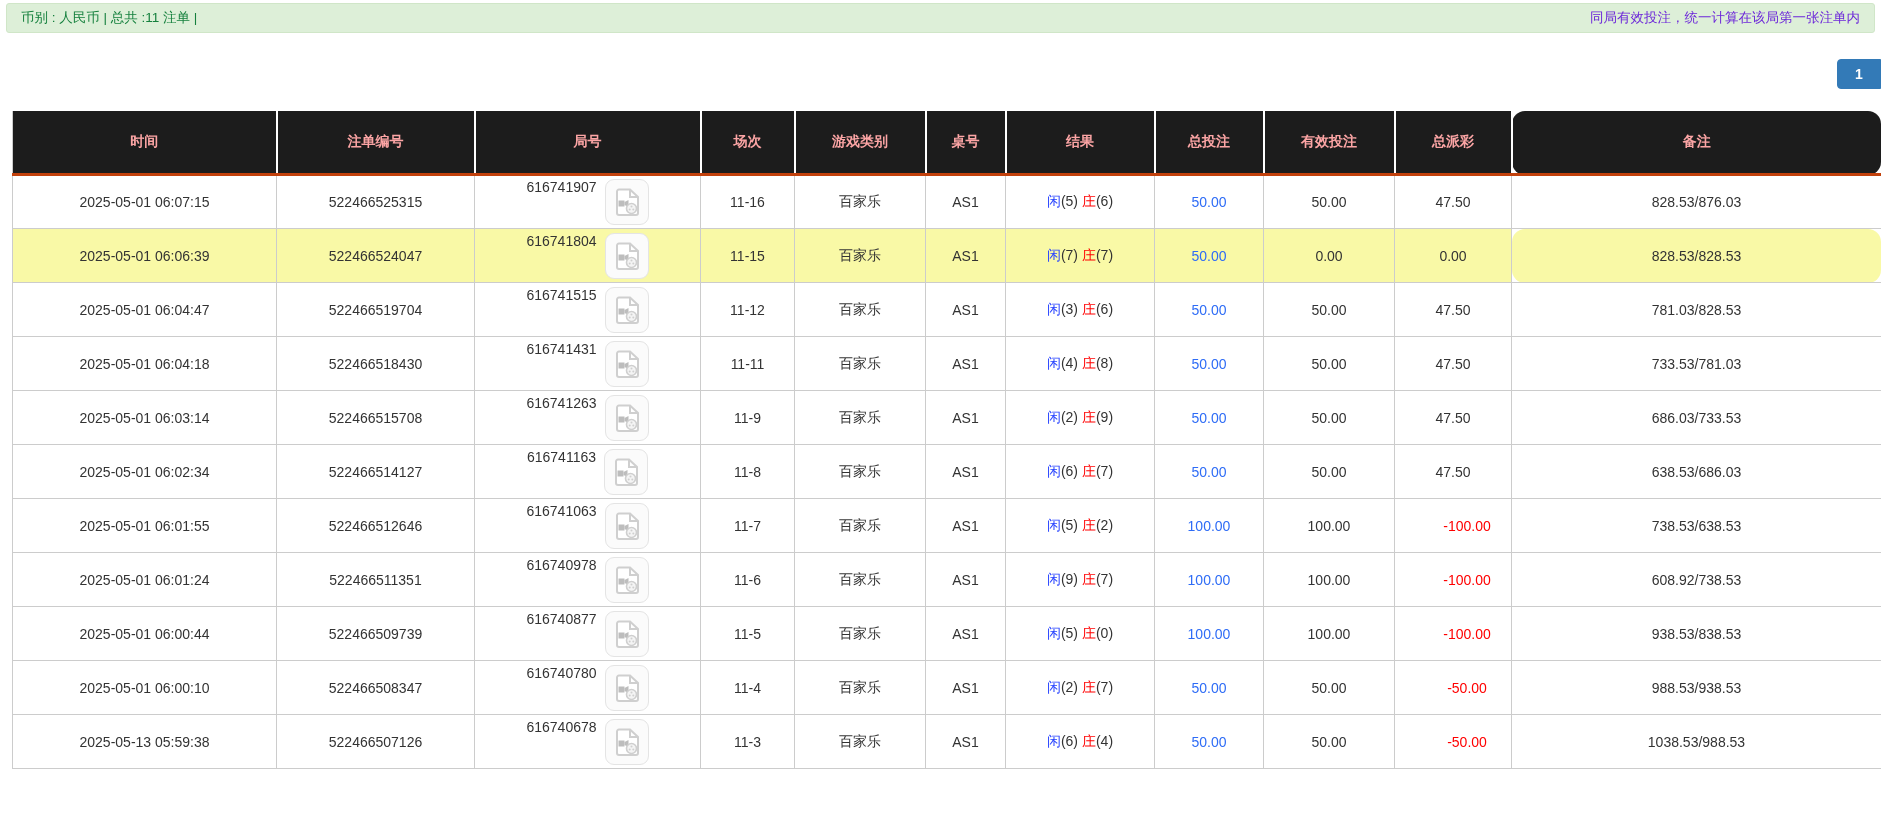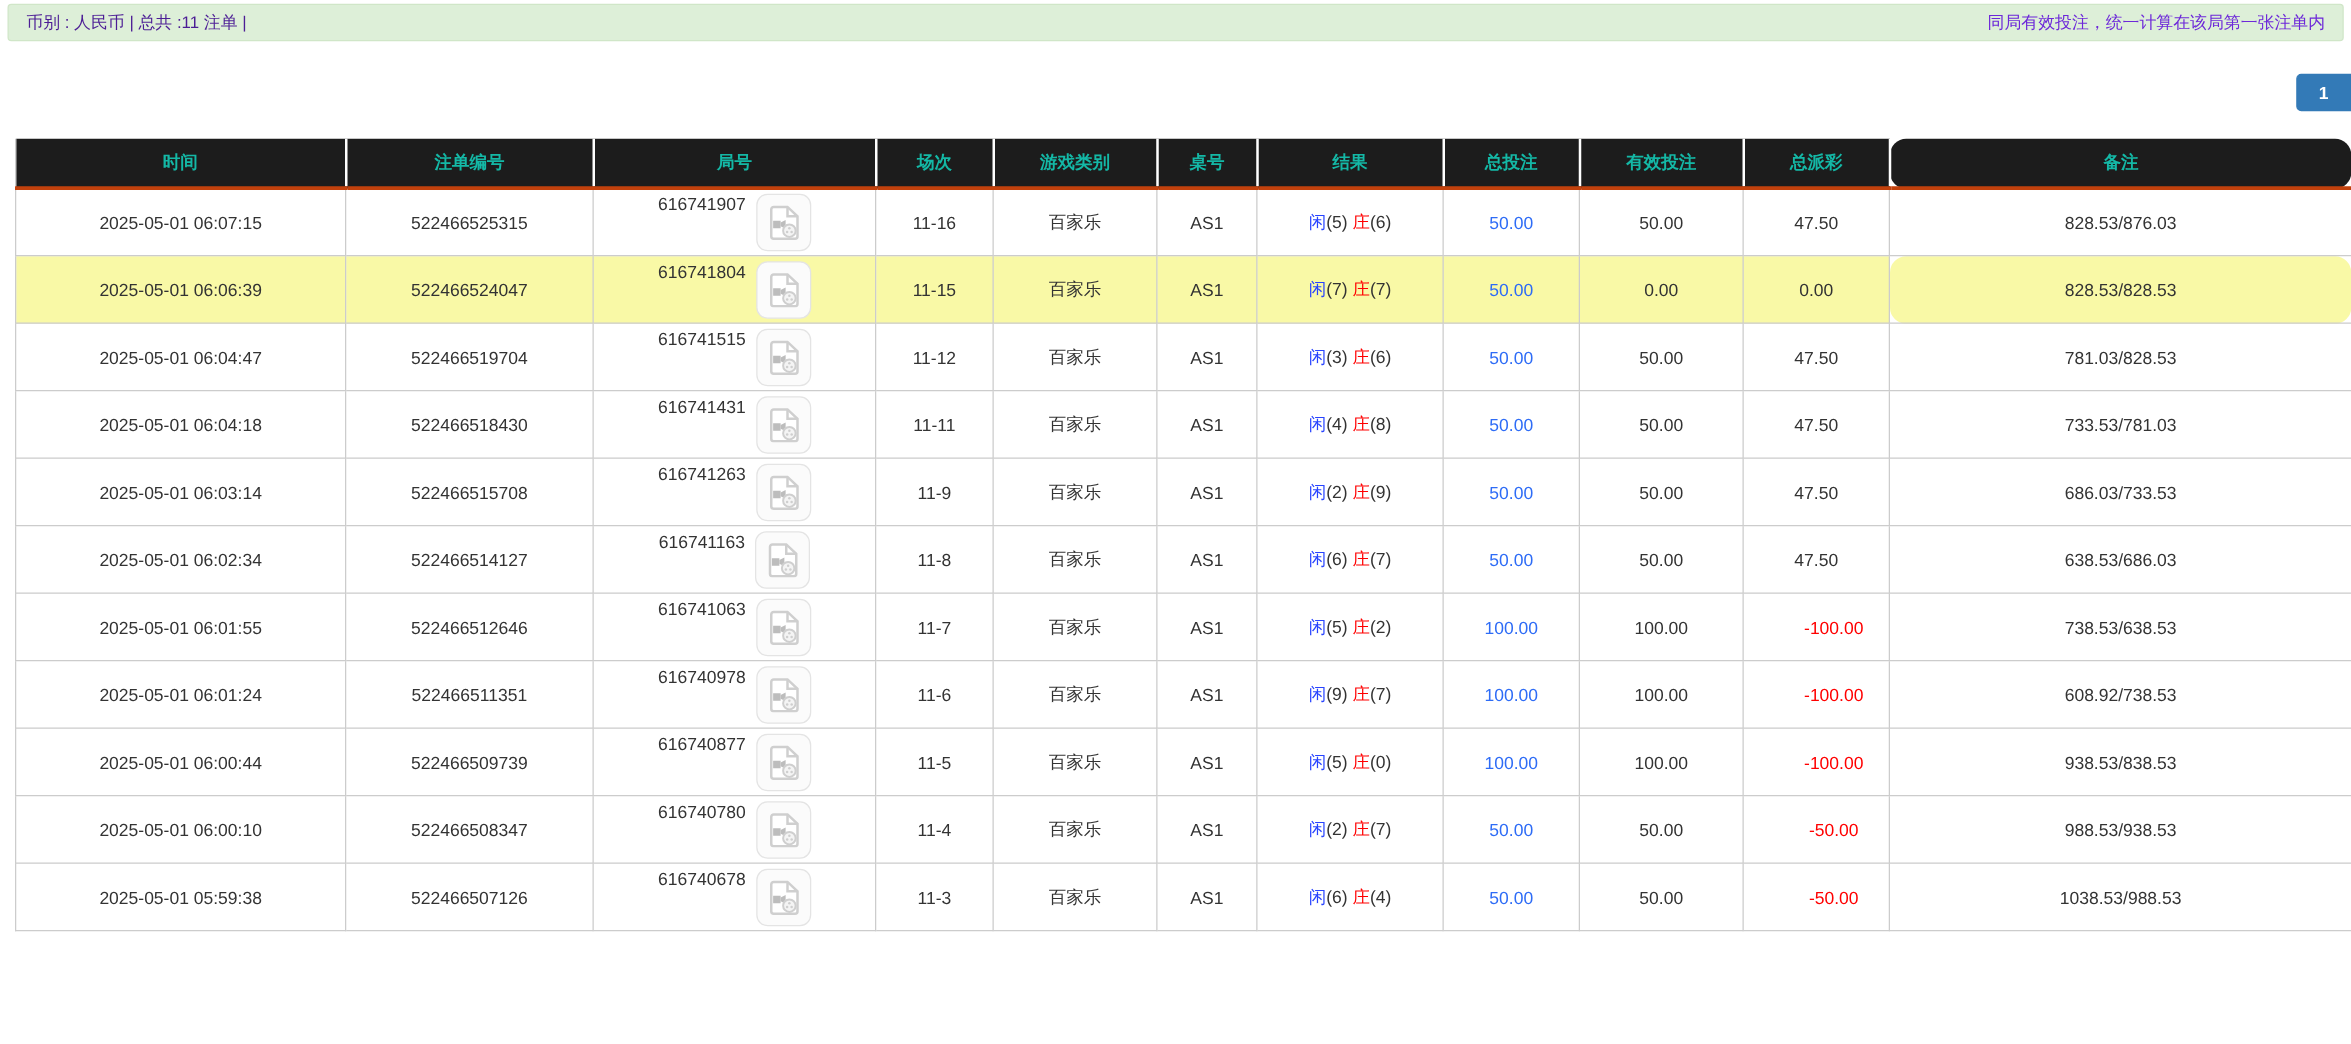--- a/index.html
+++ b/index.html
@@ -5,40 +5,40 @@
   html,body{margin:0;padding:0;background:#fff;font-family:"Liberation Sans","DejaVu Sans",sans-serif;}
   body{width:1881px;height:835px;overflow:hidden;position:relative;}
 
   
   .info-bar{
     position:absolute;left:6px;right:6px;top:3px;height:30px;
     background:#ddefd8;border:1px solid #d0e6c8;border-radius:3px;
     display:flex;align-items:center;justify-content:space-between;
     padding:0 14px;box-sizing:border-box;font-size:13.5px;
   }
-  .info-bar .left-text{color:#4c1d95;}
+  .info-bar .left-text{color:#15803d;}
   .info-bar .right-text{color:#6d28d9;}
 
   
   .pagination{position:absolute;top:59px;right:0px;}
   .page-btn{
     display:inline-block;min-width:18px;padding:7px 12px;text-align:center;
     background:#337ab7;color:#fff;font-size:14px;font-weight:bold;
     border:1px solid #337ab7;border-radius:4px 0 0 4px;cursor:pointer;line-height:14px;
   }
 
   
   .bet-table{
     position:absolute;left:12px;right:0;top:111px;
     border-collapse:collapse;table-layout:fixed;width:1869px;
     font-size:14px;color:#333;
   }
   .bet-table th{
-    background:#1c1c1c;color:#14b8a6;font-weight:bold;height:30px;
-    border-right:2px solid #fff;padding:4px;font-size:14px;
+    background:#1c1c1c;color:#fca5a5;font-weight:bold;height:30px;
+    border-right:2px solid #fff;padding:16px;font-size:14px;
   }
   .bet-table td{
     height:54px;text-align:center;vertical-align:middle;
     border-bottom:1px solid #ccc;border-right:1px solid #ccc;
     background:#fff;padding:0 4px;box-sizing:border-box;
   }
   .bet-table tr.first-row td{border-top:3px solid #c2410c;}
   .bet-table td:first-child,.bet-table th:first-child{border-left:1px solid #ccc;}
   .bet-table th:last-child,.bet-table td:last-child{border-right:none;border-radius:13px;}
   tr.hl td{background:#f9f9a6;}
@@ -439,21 +439,21 @@
     <td>
       <span class="player-name">闲</span><span class="result-num">(2)</span>
       <span class="banker-name">庄</span><span class="result-num">(7)</span>
     </td>
     <td><a class="bet-link">50.00</a></td>
     <td>50.00</td>
     <td class="neg"><span class="payout-val">-50.00</span></td>
     <td>988.53/938.53</td>
   </tr>
       <tr>
-    <td>2025-05-01 05:59:38</td>
+    <td>2025-05-13 05:59:38</td>
     <td>522466507126</td>
     <td>
       <span class="round-cell-inner">
         <span>616740678</span>
         <button class="vid-btn">
           <span style="display:inline-flex">
             <svg width="26" height="28" viewBox="0 0 26 28" fill="none">
               <path d="M5 1.5 H16 L24 9 V25 a2 2 0 0 1 -2 2 H5 a2 2 0 0 1 -2 -2 V3.5 a2 2 0 0 1 2 -2 Z" stroke="#cfcfcf" stroke-width="2" fill="#ffffff"></path>
               <path d="M16 1.5 V9 H24" stroke="#cfcfcf" stroke-width="2" fill="none"></path>
               <path d="M4.5 12.5 h6 v6 h-6 Z" fill="#bdbdbd"></path>

